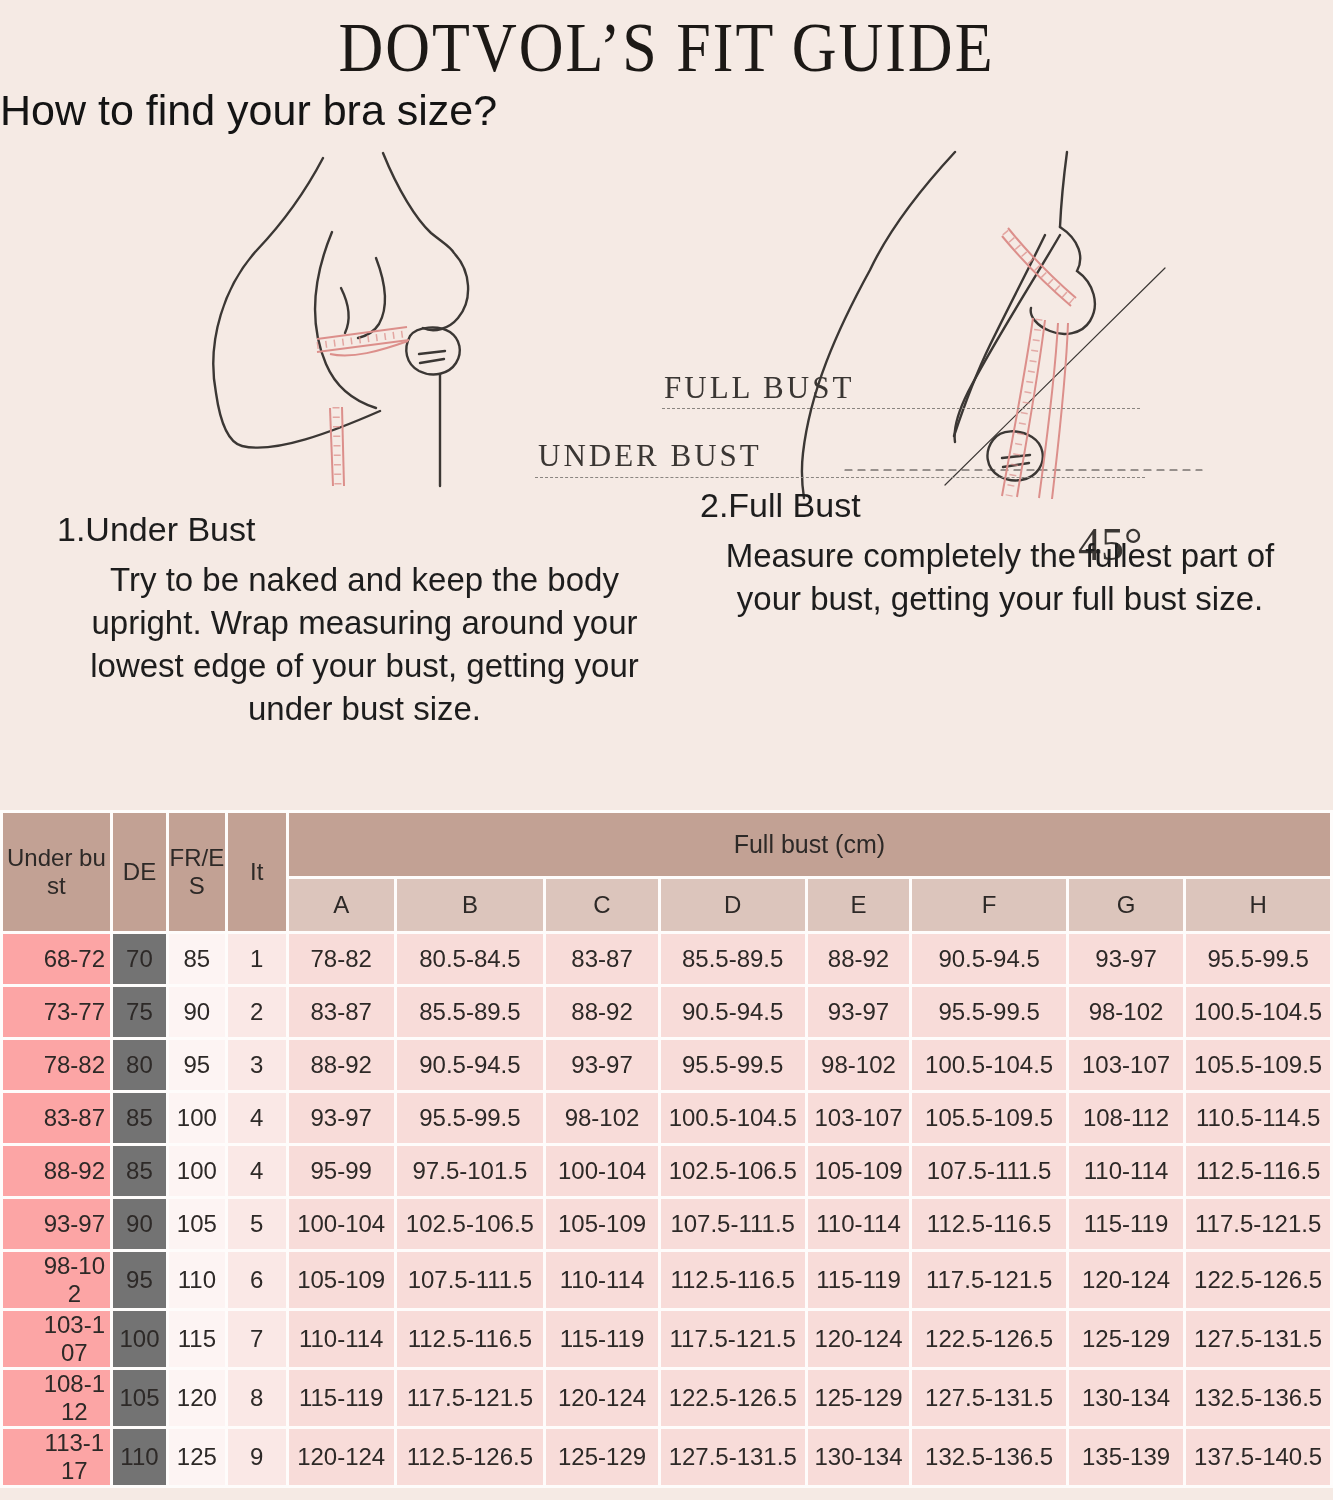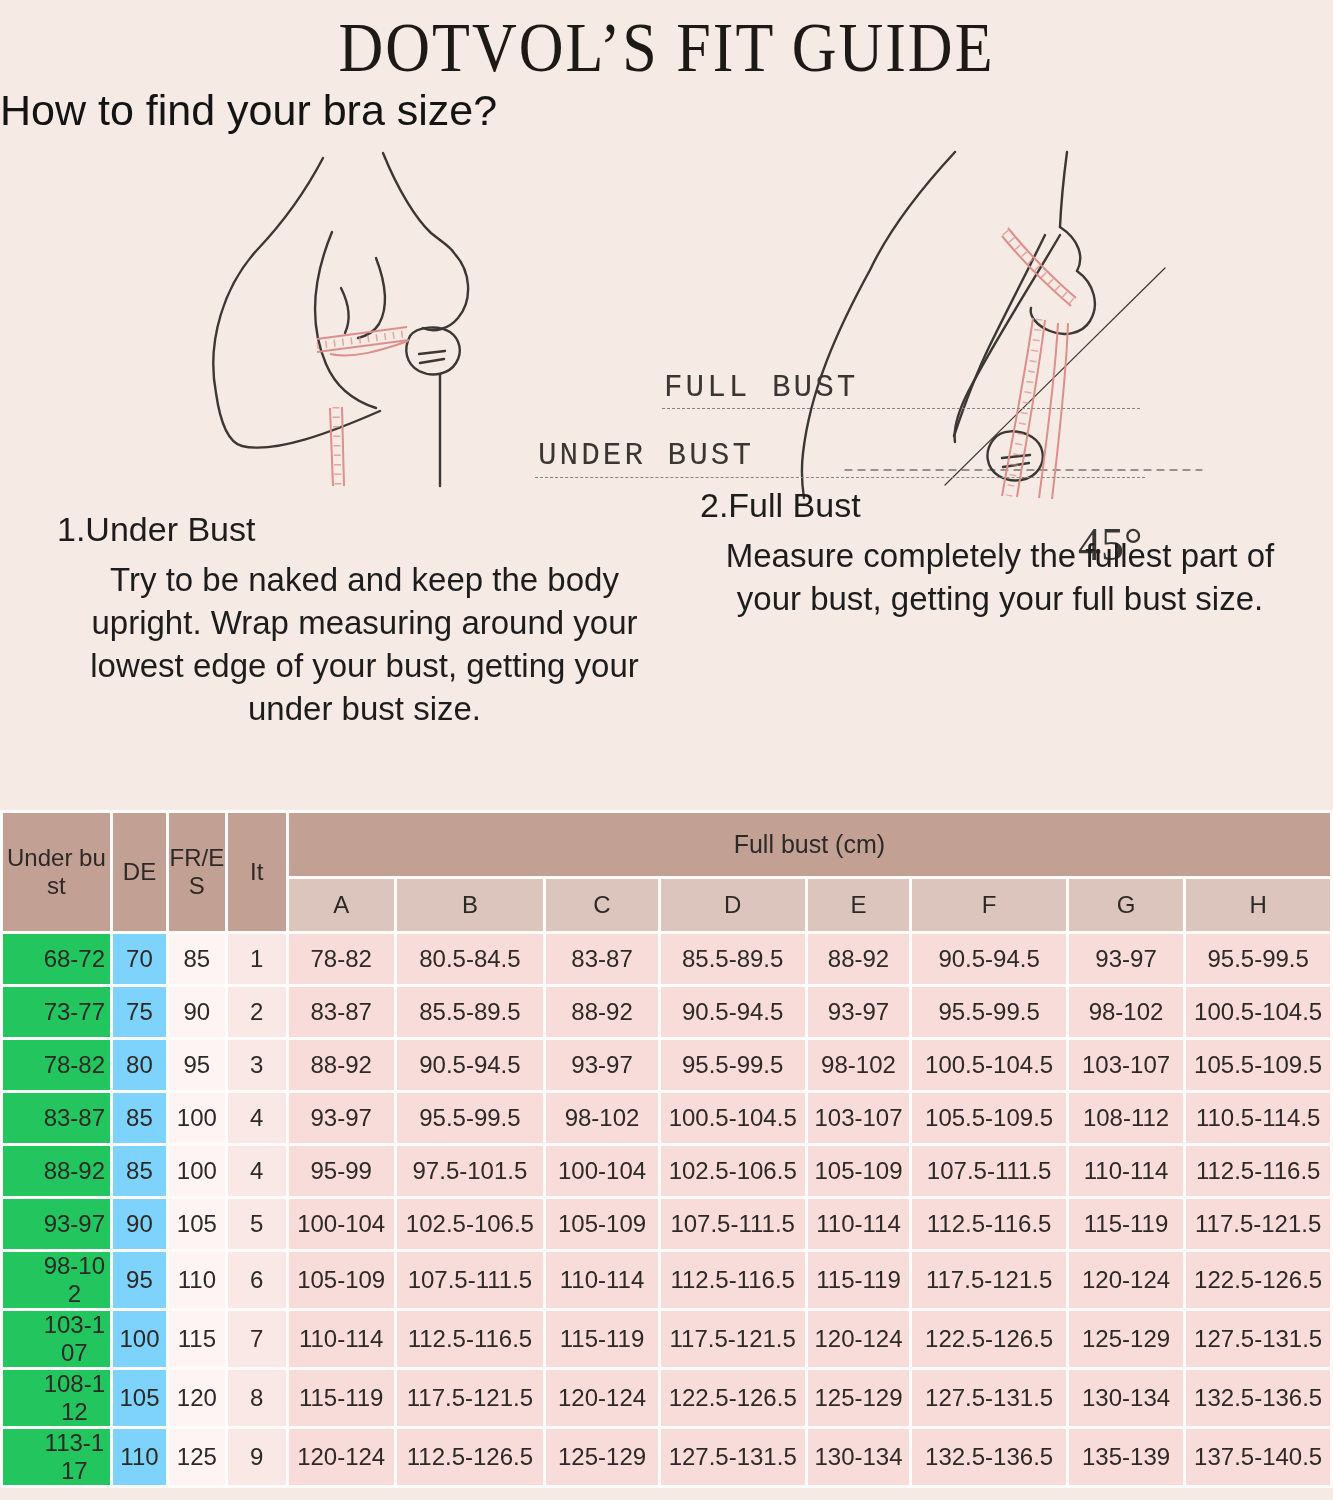--- a/index.html
+++ b/index.html
@@ -18,21 +18,21 @@
   .subtitle{
     position:absolute;left:0;top:86px;width:100%;text-align:left;
     font-size:43px;font-weight:normal;color:#141414;margin:0;
   }
   
   .diagram{position:absolute;left:0;top:140px;width:1333px;height:370px;}
   .fig{position:absolute;}
   .fig-front{left:180px;top:0;}
   .fig-side{left:740px;top:0;}
   .meas-label{
-    position:absolute;font-family:Liberation Mono, monospace;
+    position:absolute;font-family:Liberation Serif, serif;
     font-size:31px;letter-spacing:3px;color:#3a3633;white-space:nowrap;
   }
   .lbl-full{left:664px;top:230px;}
   .lbl-under{left:538px;top:298px;}
   .dash-line{position:absolute;border-top:1.5px dashed #8a8580;height:0;}
   .dash-full{left:662px;top:268px;width:478px;}
   .dash-under{left:535px;top:337px;width:610px;}
   .lbl-angle{
     position:absolute;left:1078px;top:378px;
     font-family:"Liberation Serif","DejaVu Serif",serif;
@@ -55,22 +55,22 @@
     background:#fefcfb;font-size:24px;
   }
   .size-table th,.size-table td{
     font-weight:normal;text-align:center;vertical-align:middle;padding:0;
     color:#2d2927;line-break:anywhere;
   }
   .size-table th.corner{background:#c2a194;line-height:1.15;}
   .size-table th.span{background:#c2a194;height:63px;font-size:25px;}
   .size-table th.cup{background:#dcc5bc;height:52px;}
   .size-table td{height:50px;}
-  .size-table td.b0{background:#22c55e;padding-left:36px;}
-  .size-table td.b1{background:#7dd3fc;}
+  .size-table td.b0{background:#fca5a5;padding-left:36px;}
+  .size-table td.b1{background:#737373;}
   .size-table td.b2{background:#fdf4f3;}
   .size-table td.b3{background:#fae8e6;}
   .size-table td.bc{background:#f8dcd9;}
 </style>
 </head>
 <body>
 
 <div class="page">
 
   <h1 class="title">DOTVOL’S FIT GUIDE</h1>

